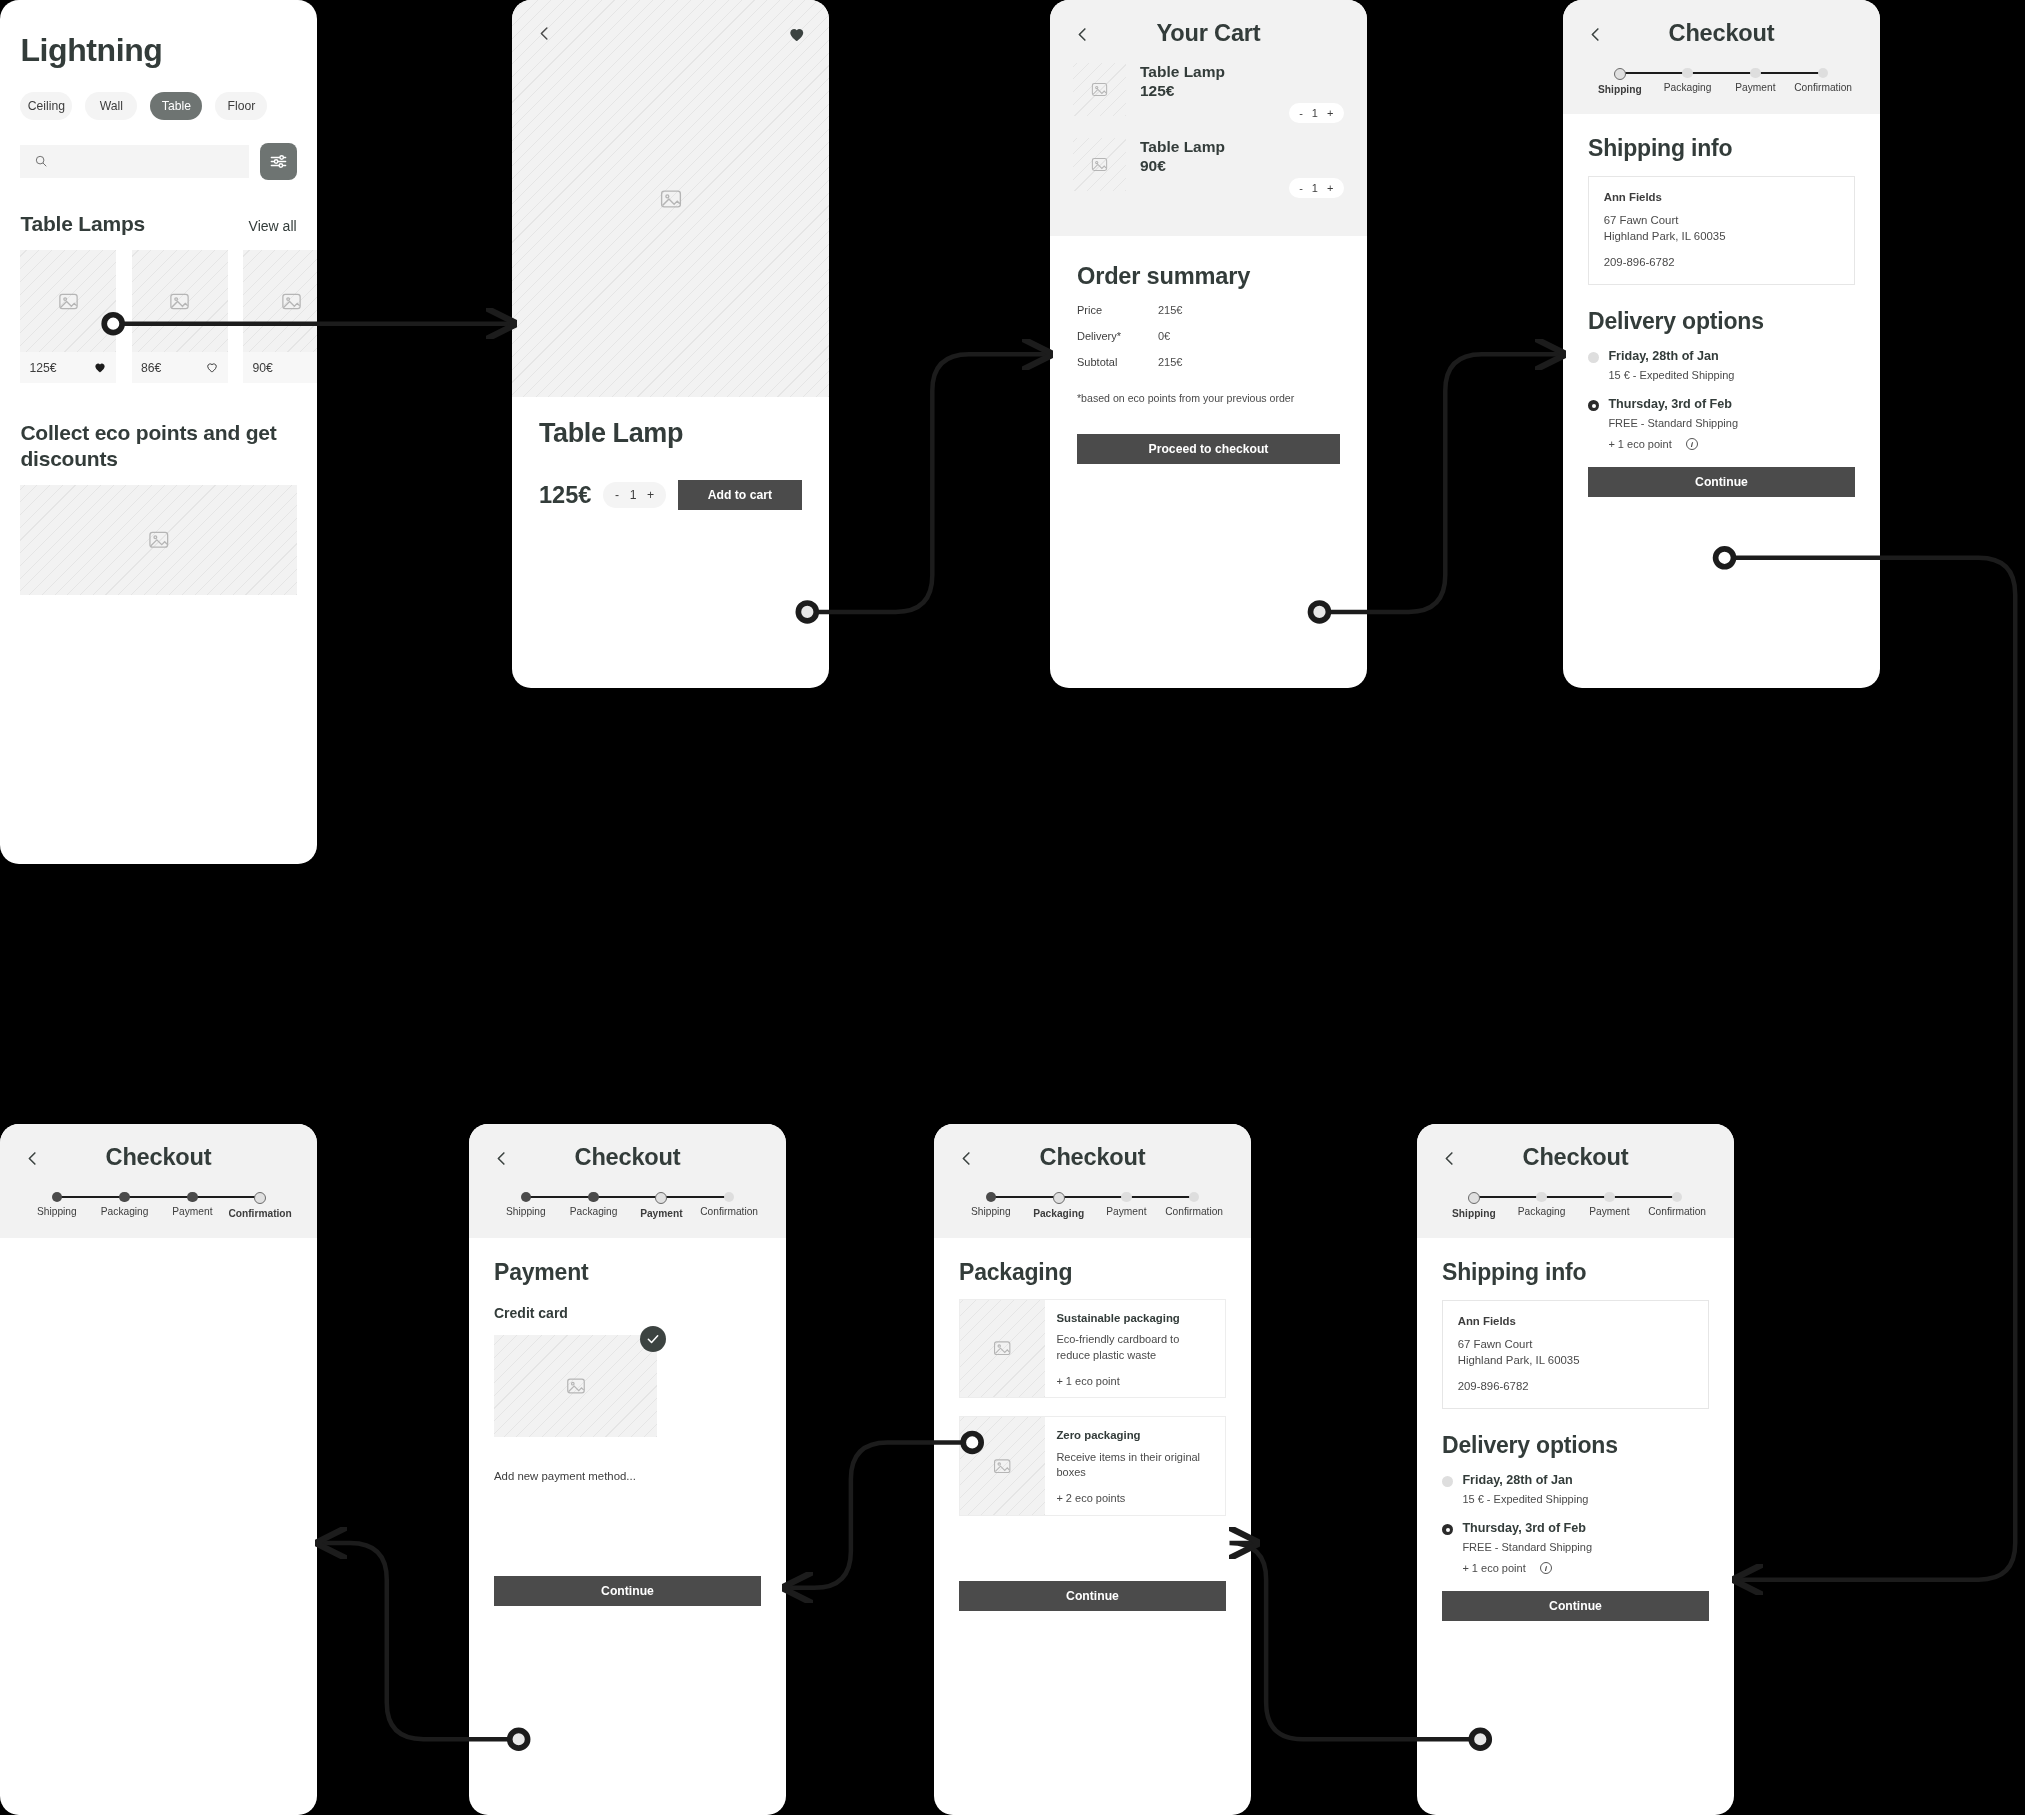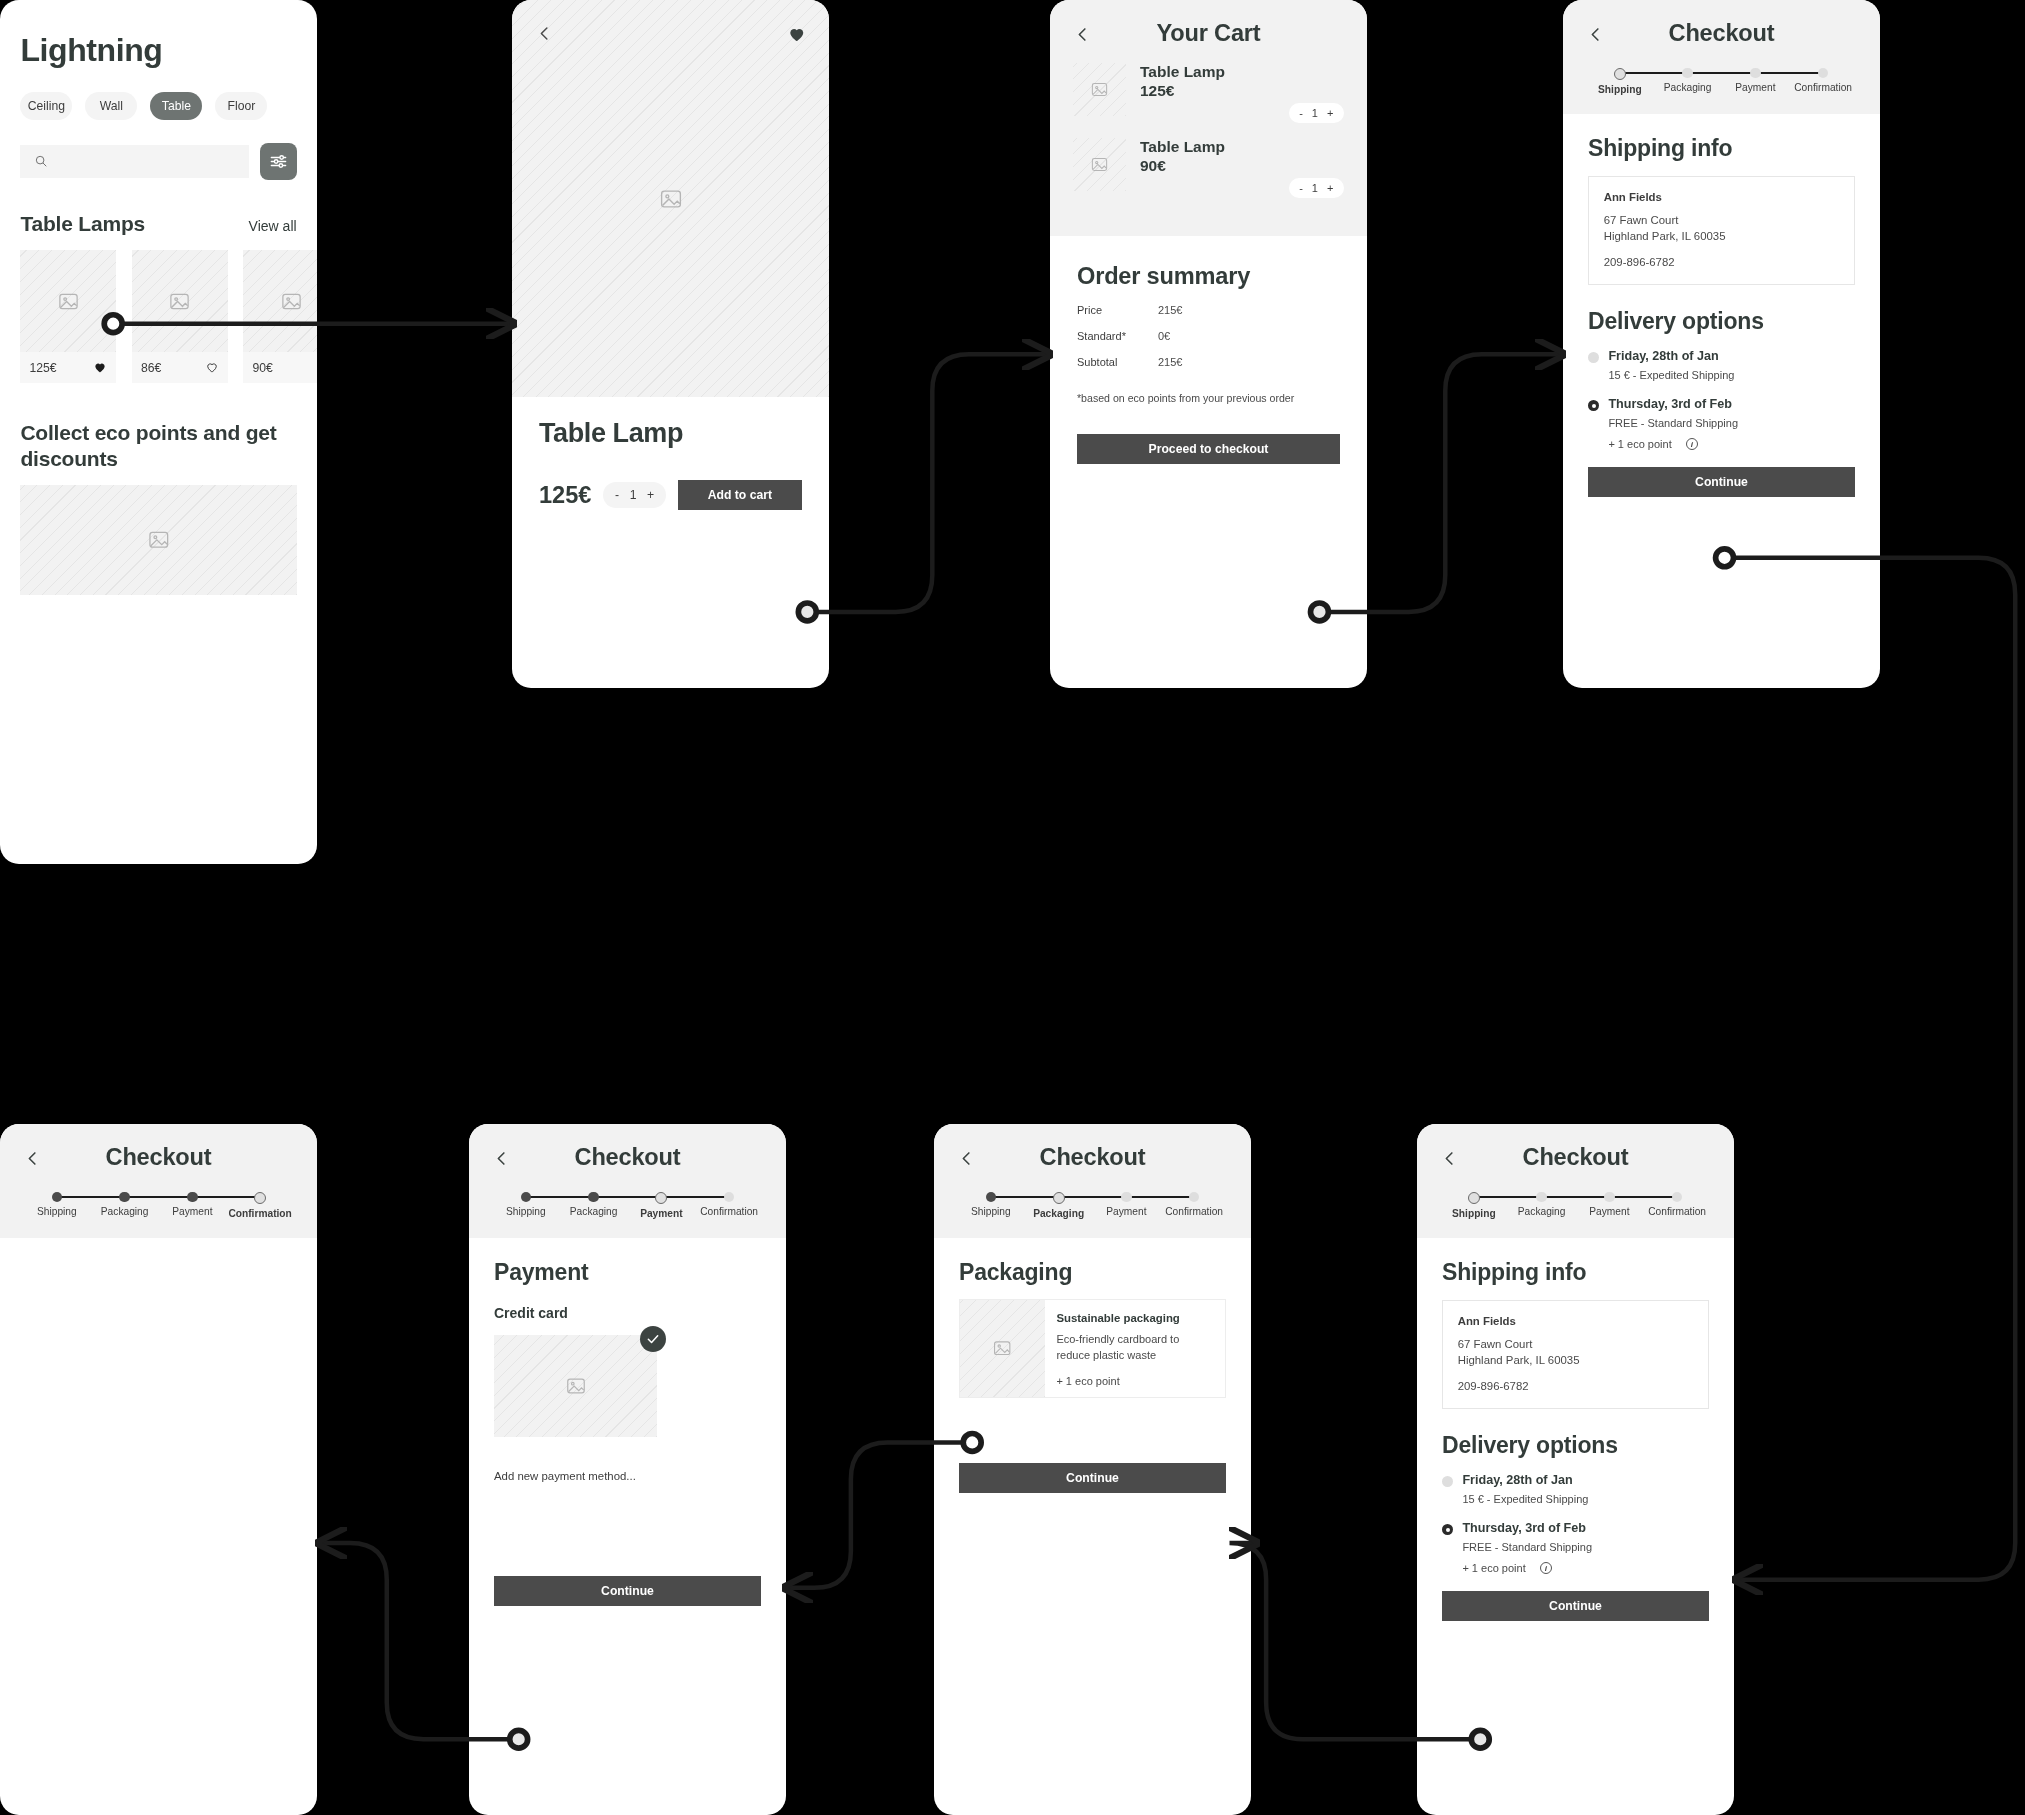--- a/index.html
+++ b/index.html
@@ -338,21 +338,21 @@
         </div>
       </div>
     </div>
     <div class="os">
       <div class="os-title">Order summary</div>
       <div class="os-row">
         <span class="os-key">Price</span>
         <span class="os-val">215€</span>
       </div>
       <div class="os-row">
-        <span class="os-key">Standard*</span>
+        <span class="os-key">Delivery*</span>
         <span class="os-val">0€</span>
       </div>
       <div class="os-row">
         <span class="os-key">Subtotal</span>
         <span class="os-val">215€</span>
       </div>
       <div class="os-note">*based on eco points from your previous order</div>
       <div class="btn-dark os-cta">Proceed to checkout</div>
     </div>
   </div>
@@ -549,20 +549,34 @@
               <circle cx="8.5" cy="9.5" r="1.4"></circle>
               <path d="M4 18l6-6 5 5 3-3 2.5 2.5"></path>
             </svg>
         </div>
         <div class="pk-txt">
           <div class="pk-name">Sustainable packaging</div>
           <div class="pk-desc">Eco-friendly cardboard to reduce plastic waste</div>
           <div class="pk-eco">+ 1 eco point</div>
         </div>
       </div>
+      <div class="pk-opt" style="margin-top:18px">
+        <div class="pk-img hatch">
+          <svg class="imgico" width="20.4" height="20.4" viewBox="0 0 24 24" fill="none" stroke="#b5b5b5" stroke-width="1.3">
+              <rect x="3" y="4.5" width="18" height="15" rx="2.5"></rect>
+              <circle cx="8.5" cy="9.5" r="1.4"></circle>
+              <path d="M4 18l6-6 5 5 3-3 2.5 2.5"></path>
+            </svg>
+        </div>
+        <div class="pk-txt">
+          <div class="pk-name">Zero packaging</div>
+          <div class="pk-desc">Receive items in their original boxes</div>
+          <div class="pk-eco">+ 2 eco points</div>
+        </div>
+      </div>
       <div class="btn-dark ck-cta" style="margin-top:65px">Continue</div>
     </div>
   </div>
 
   <div class="phone s8">
     <div class="ck-head">
       <span class="back">
         <svg width="19" height="19" viewBox="0 0 24 24" fill="none" stroke="#3c4341" stroke-width="2" stroke-linecap="round" stroke-linejoin="round">
             <polyline points="15 5 8 12 15 19"></polyline>
           </svg>

